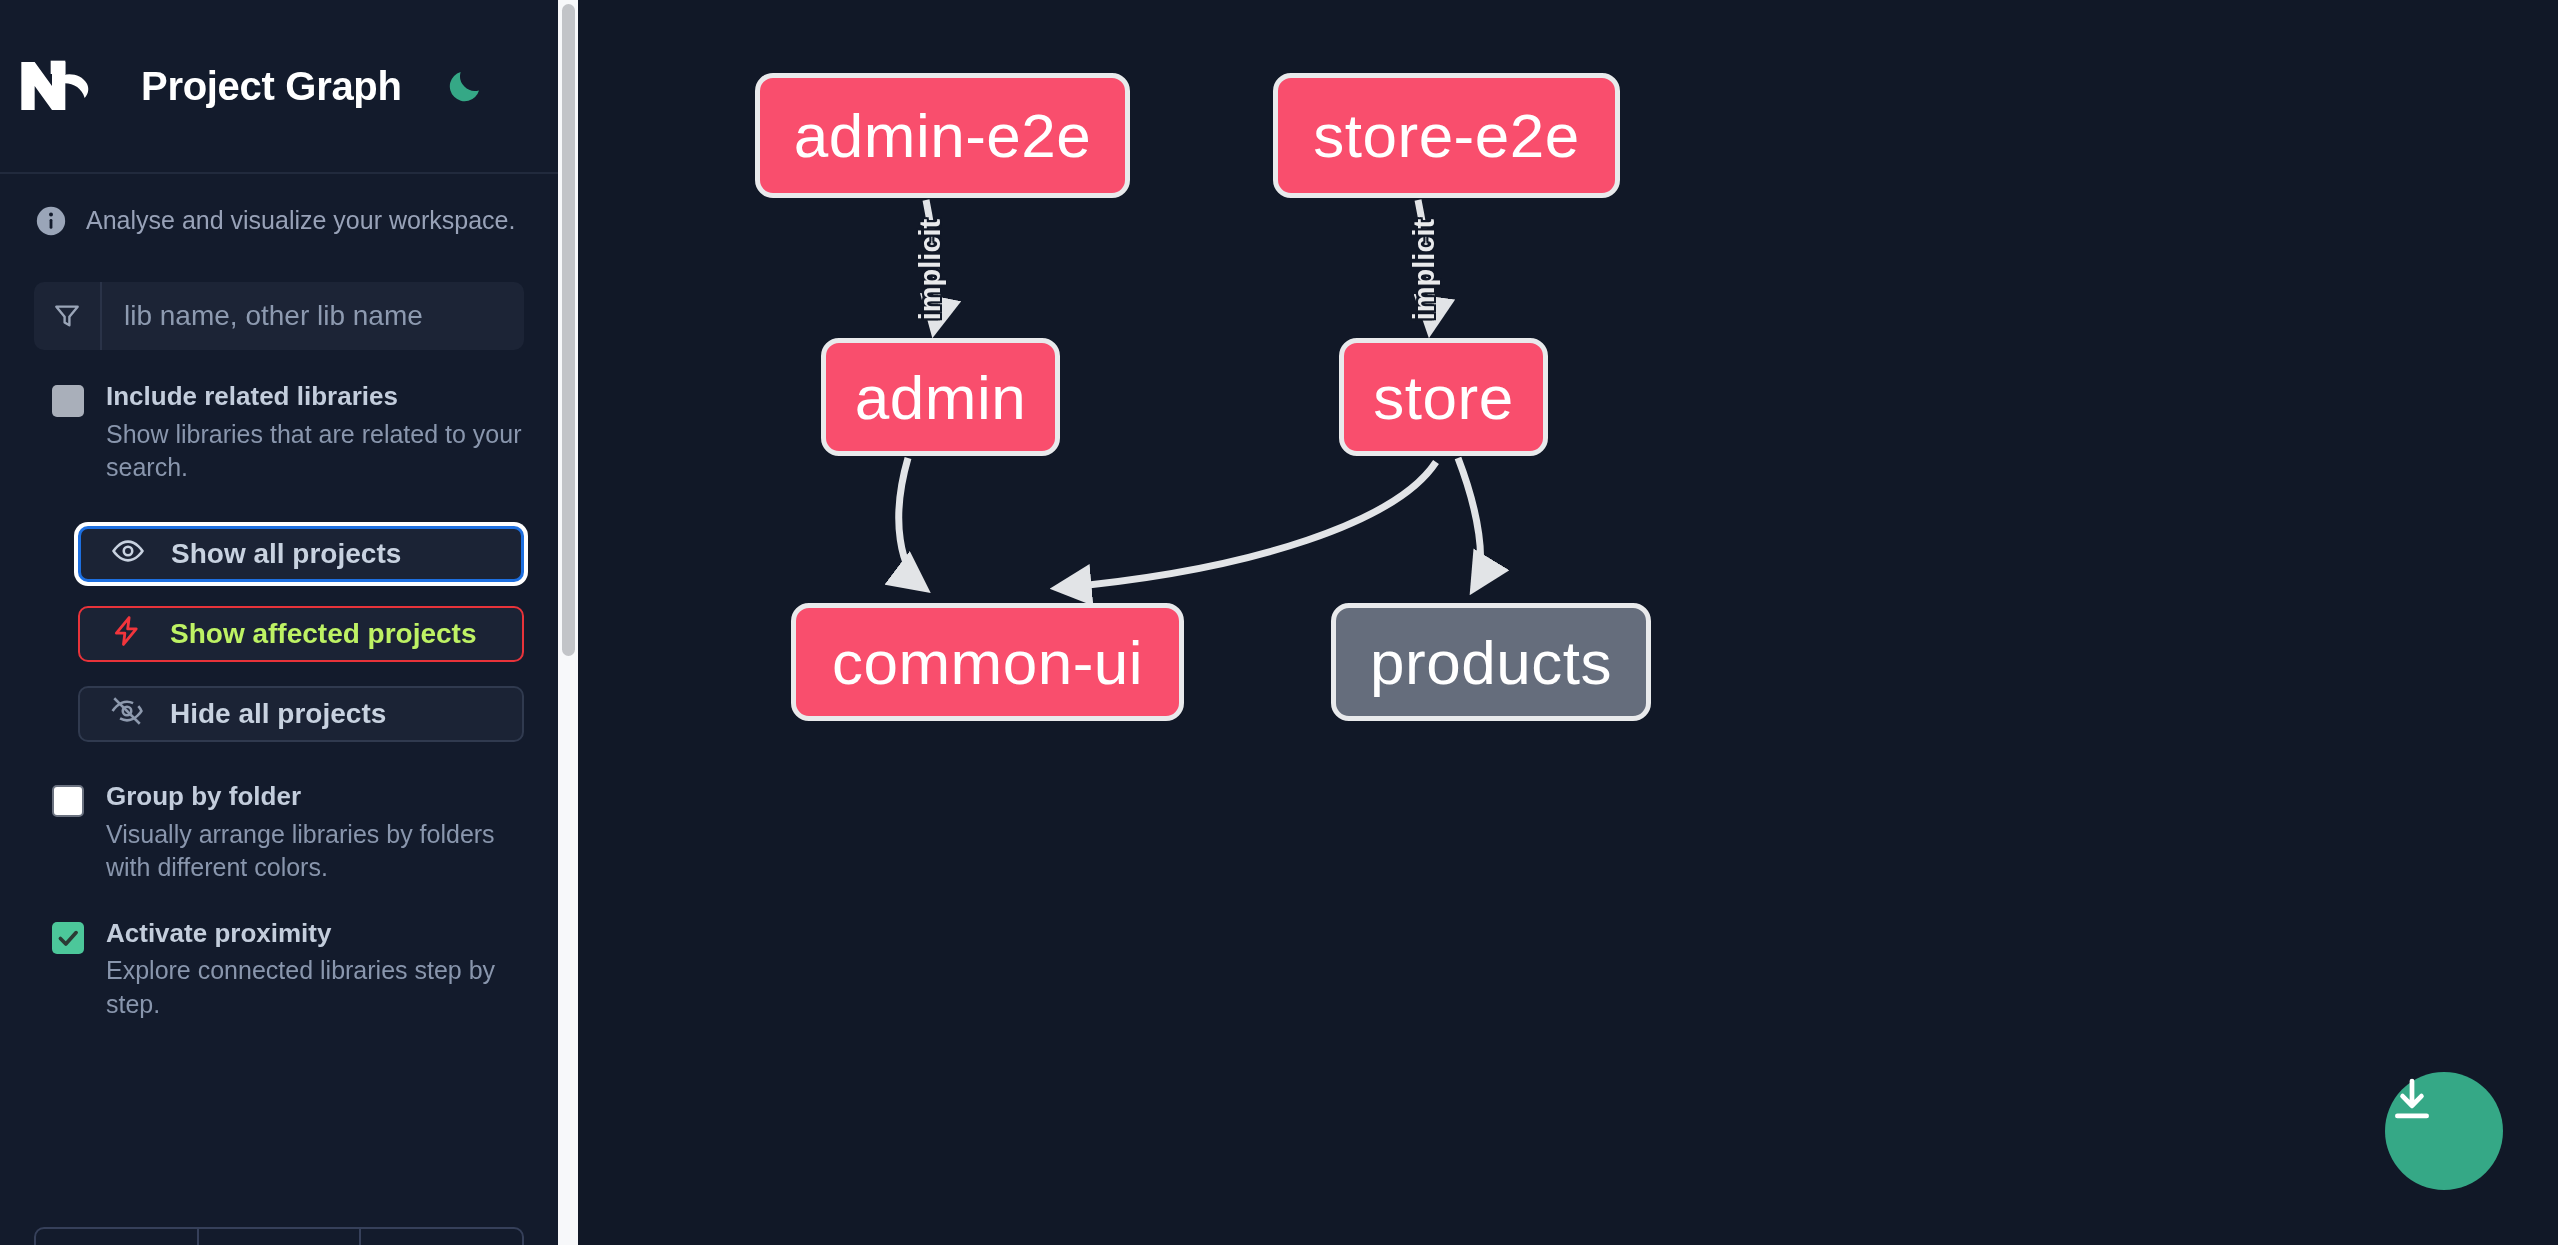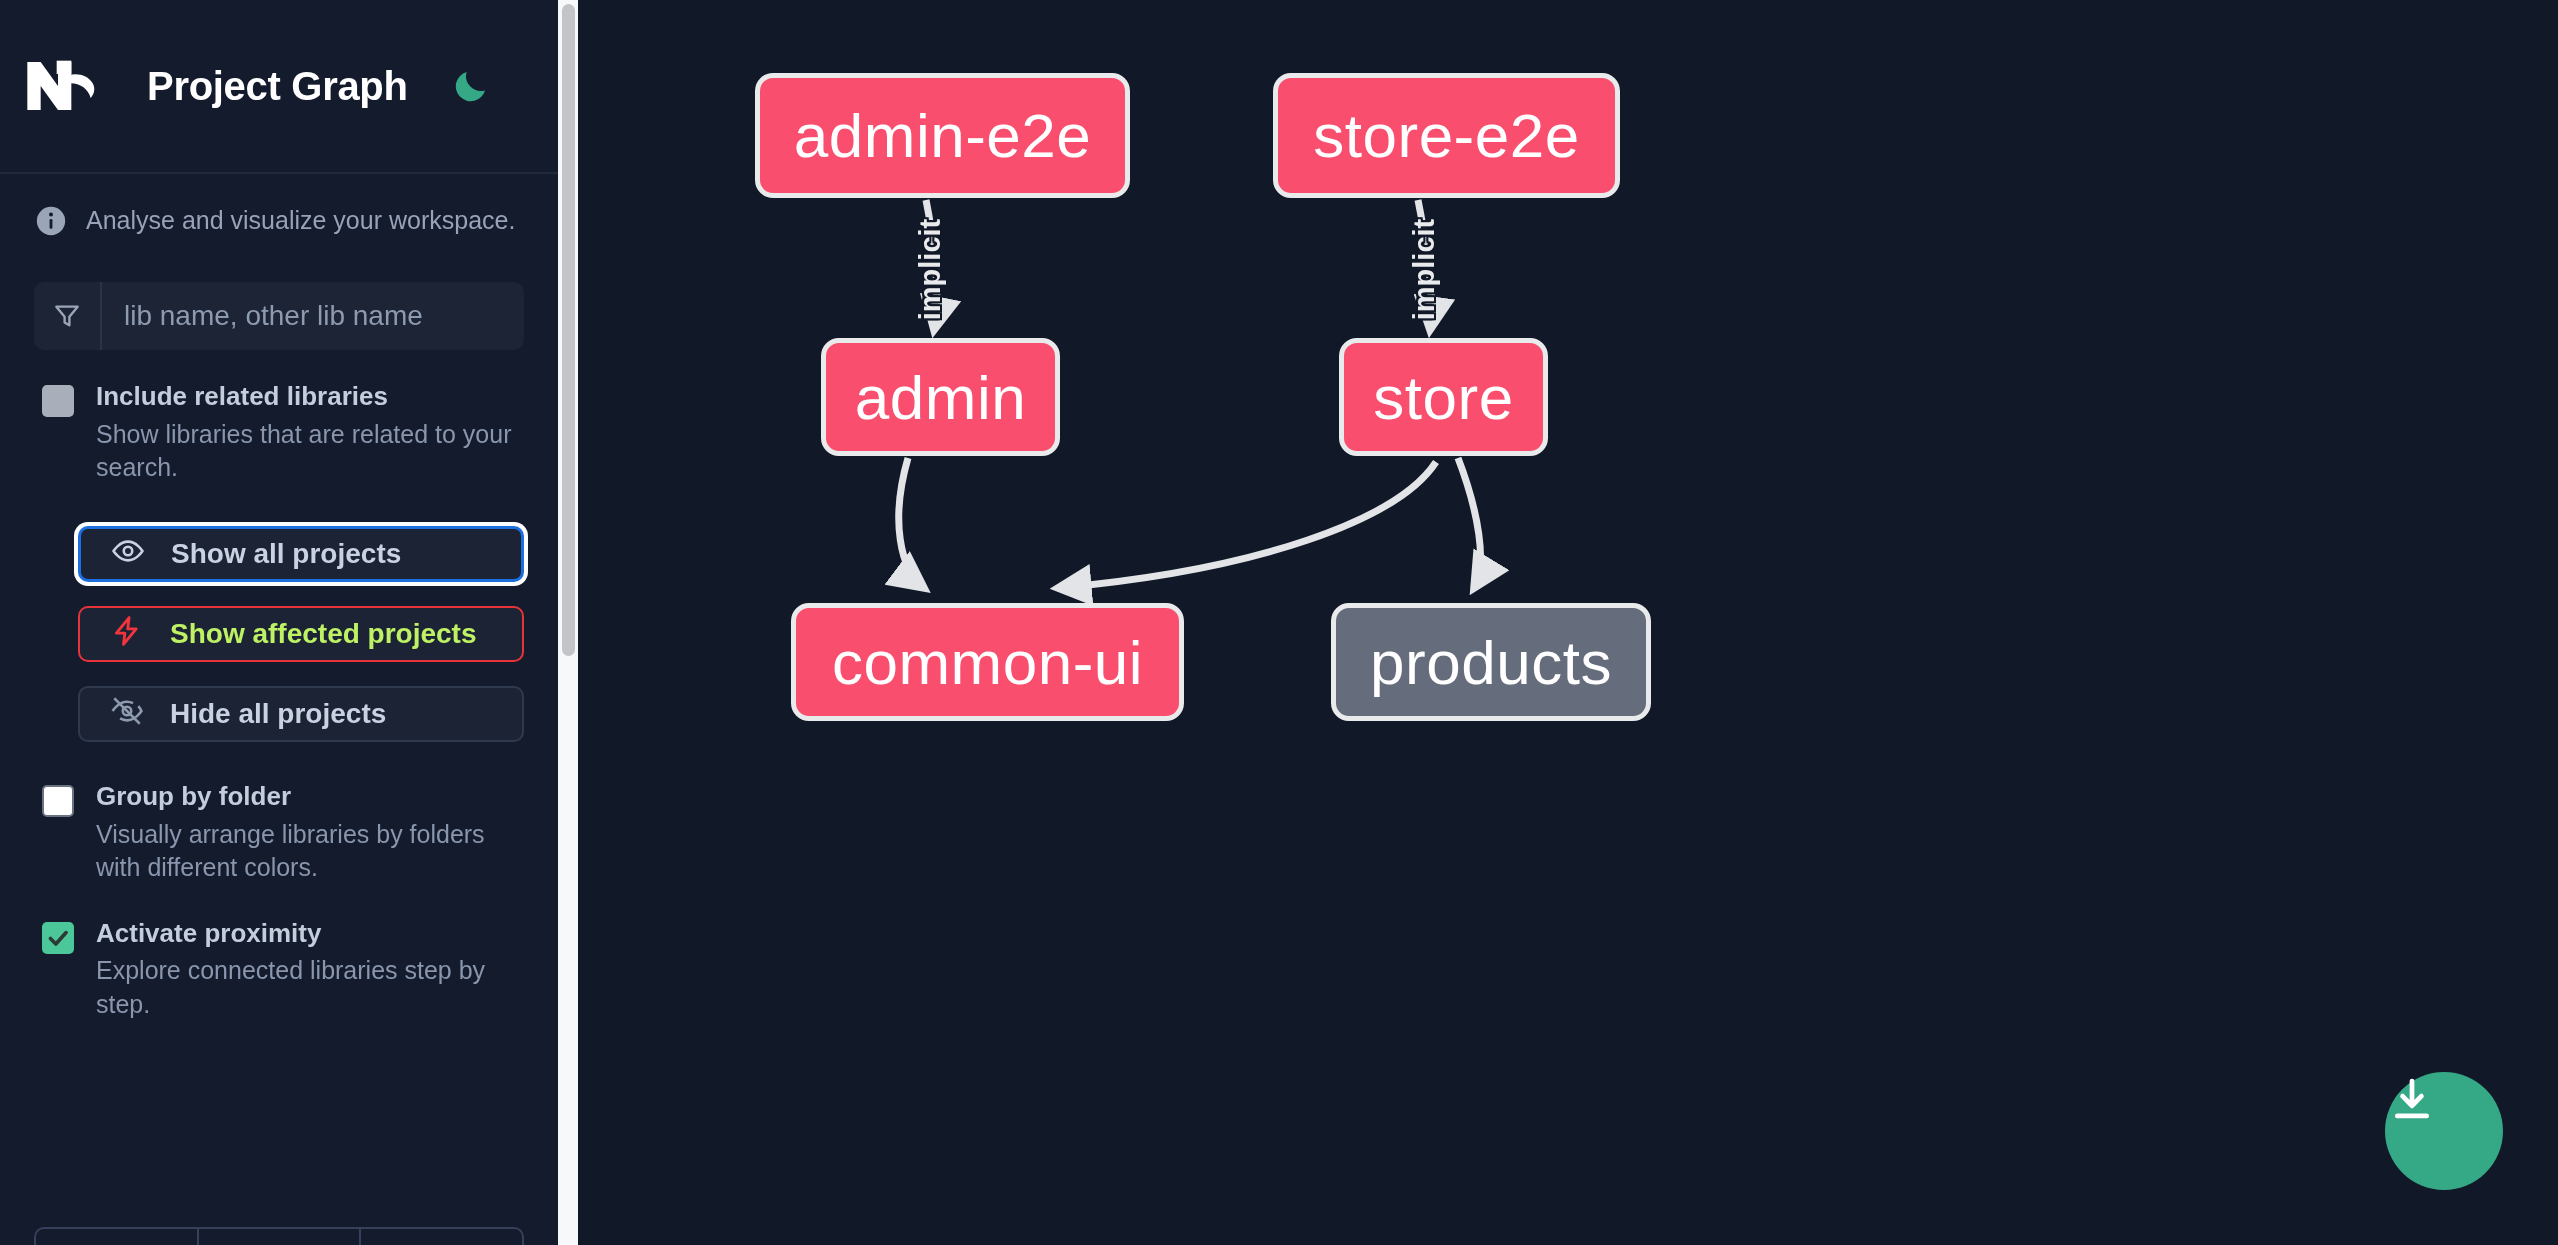--- a/index.html
+++ b/index.html
@@ -25,21 +25,21 @@
     width: 558px;
     height: 1245px;
     background: #131b2c;
     flex: 0 0 558px;
     overflow: hidden;
   }
   .sidebar-header {
     height: 174px;
     display: flex;
     align-items: center;
-    padding: 0 22px;
+    padding: 0 16px;
     border-bottom: 2px solid #212a3d;
     background: #131b2c;
   }
   .nx-logo { width: 80px; height: 62px; flex: 0 0 80px; }
   .app-title {
     margin-left: 45px;
     color: #ffffff;
     font-size: 40px;
     font-weight: 700;
     letter-spacing: -0.3px;
@@ -88,23 +88,22 @@
     background: transparent;
     color: #cdd5e3;
     font-size: 28px;
     font-family: "Liberation Sans", sans-serif;
     padding: 0 22px;
   }
   .filter-input::placeholder { color: #8d9ab0; }
 
   .check-row {
     display: flex;
-    padding: 30px 34px 0 34px;
+    padding: 30px 34px 0 52px;
     gap: 22px;
-    margin-left: 8px;
   }
   .checkbox {
     width: 32px; height: 32px;
     flex: 0 0 32px;
     margin-top: 5px;
     border-radius: 5px;
     cursor: pointer;
     display: flex; align-items: center; justify-content: center;
   }
   .cb-gray   { background: #a9afba; }

